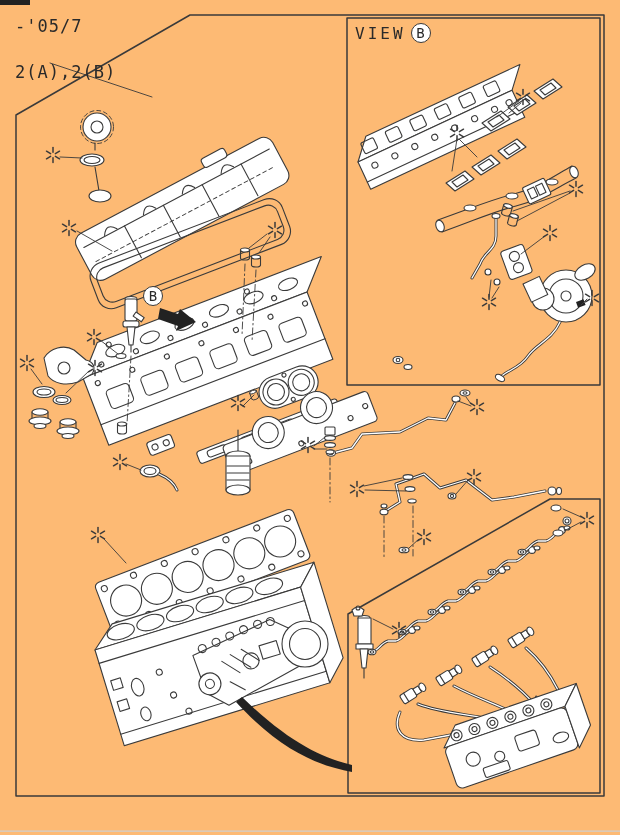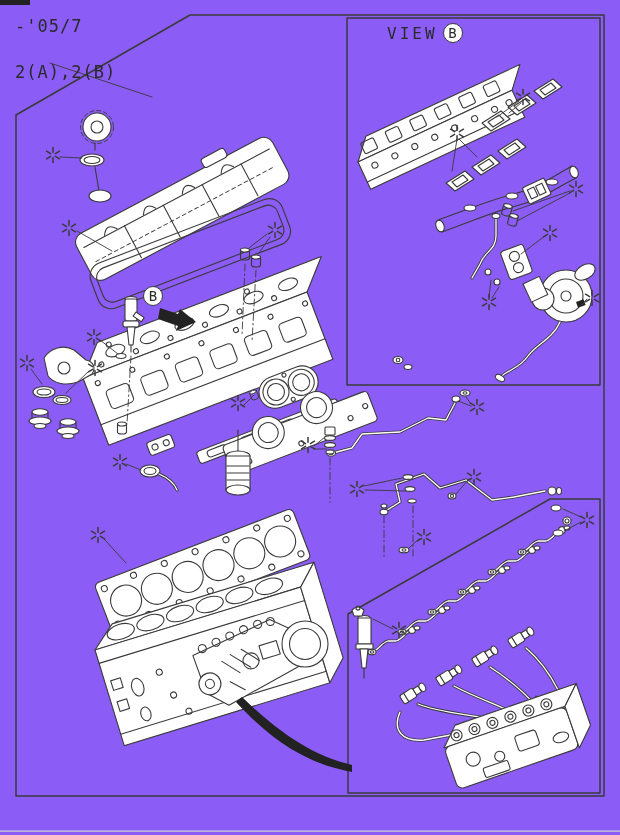--- a/index.html
+++ b/index.html
@@ -1,32 +1,32 @@
 <!DOCTYPE html>
 <html><head>
 <meta charset="utf-8">
 <style>
   html,body{margin:0;padding:0;background:#ffffff;}
-  #page{position:relative;width:620px;height:835px;background:#8b5cf6;overflow:hidden;
+  #page{position:relative;width:620px;height:835px;background:#fdba74;overflow:hidden;
         font-family:"DejaVu Sans Mono",monospace;color:#2a2a2a;}
   svg{position:absolute;left:0;top:0;}
   svg *{stroke:#3a3a3a;stroke-width:1.1;fill:none;stroke-linecap:round;stroke-linejoin:round;}
   .f{fill:#ffffff;}
   .k{fill:#222222;stroke:none;}
   .fr{stroke-width:1.5;}
   .ld{stroke-width:0.9;}
   .dd{stroke-dasharray:7 3 1.5 3;stroke-width:0.9;}
   .ds{stroke-dasharray:4 3;stroke-width:0.9;}
   .tube{stroke-width:3;}
   .core{stroke:#fff;stroke-width:1.3;}
   .ast line{stroke-width:1.5;}
   .txt{position:absolute;white-space:pre;}
   #note{left:15px;top:15px;font-size:17px;line-height:23px;letter-spacing:1px;}
   #partno{left:20px;top:800px;font-size:20px;letter-spacing:1px;}
-  #viewlab{left:355px;top:23px;font-size:16px;letter-spacing:3px;display:flex;align-items:center;gap:5px;margin-left:32px;}
+  #viewlab{left:355px;top:23px;font-size:16px;letter-spacing:3px;display:flex;align-items:center;gap:5px;}
   .balloon{width:20px;height:20px;border:1.6px solid #3a3a3a;border-radius:50%;
            display:flex;align-items:center;justify-content:center;font-size:14px;letter-spacing:0;
            box-sizing:border-box;background:#fff;}
   #balloon-main{position:absolute;left:143px;top:286px;}
 </style>
 </head>
 <body>
 
 <div id="page">
 

